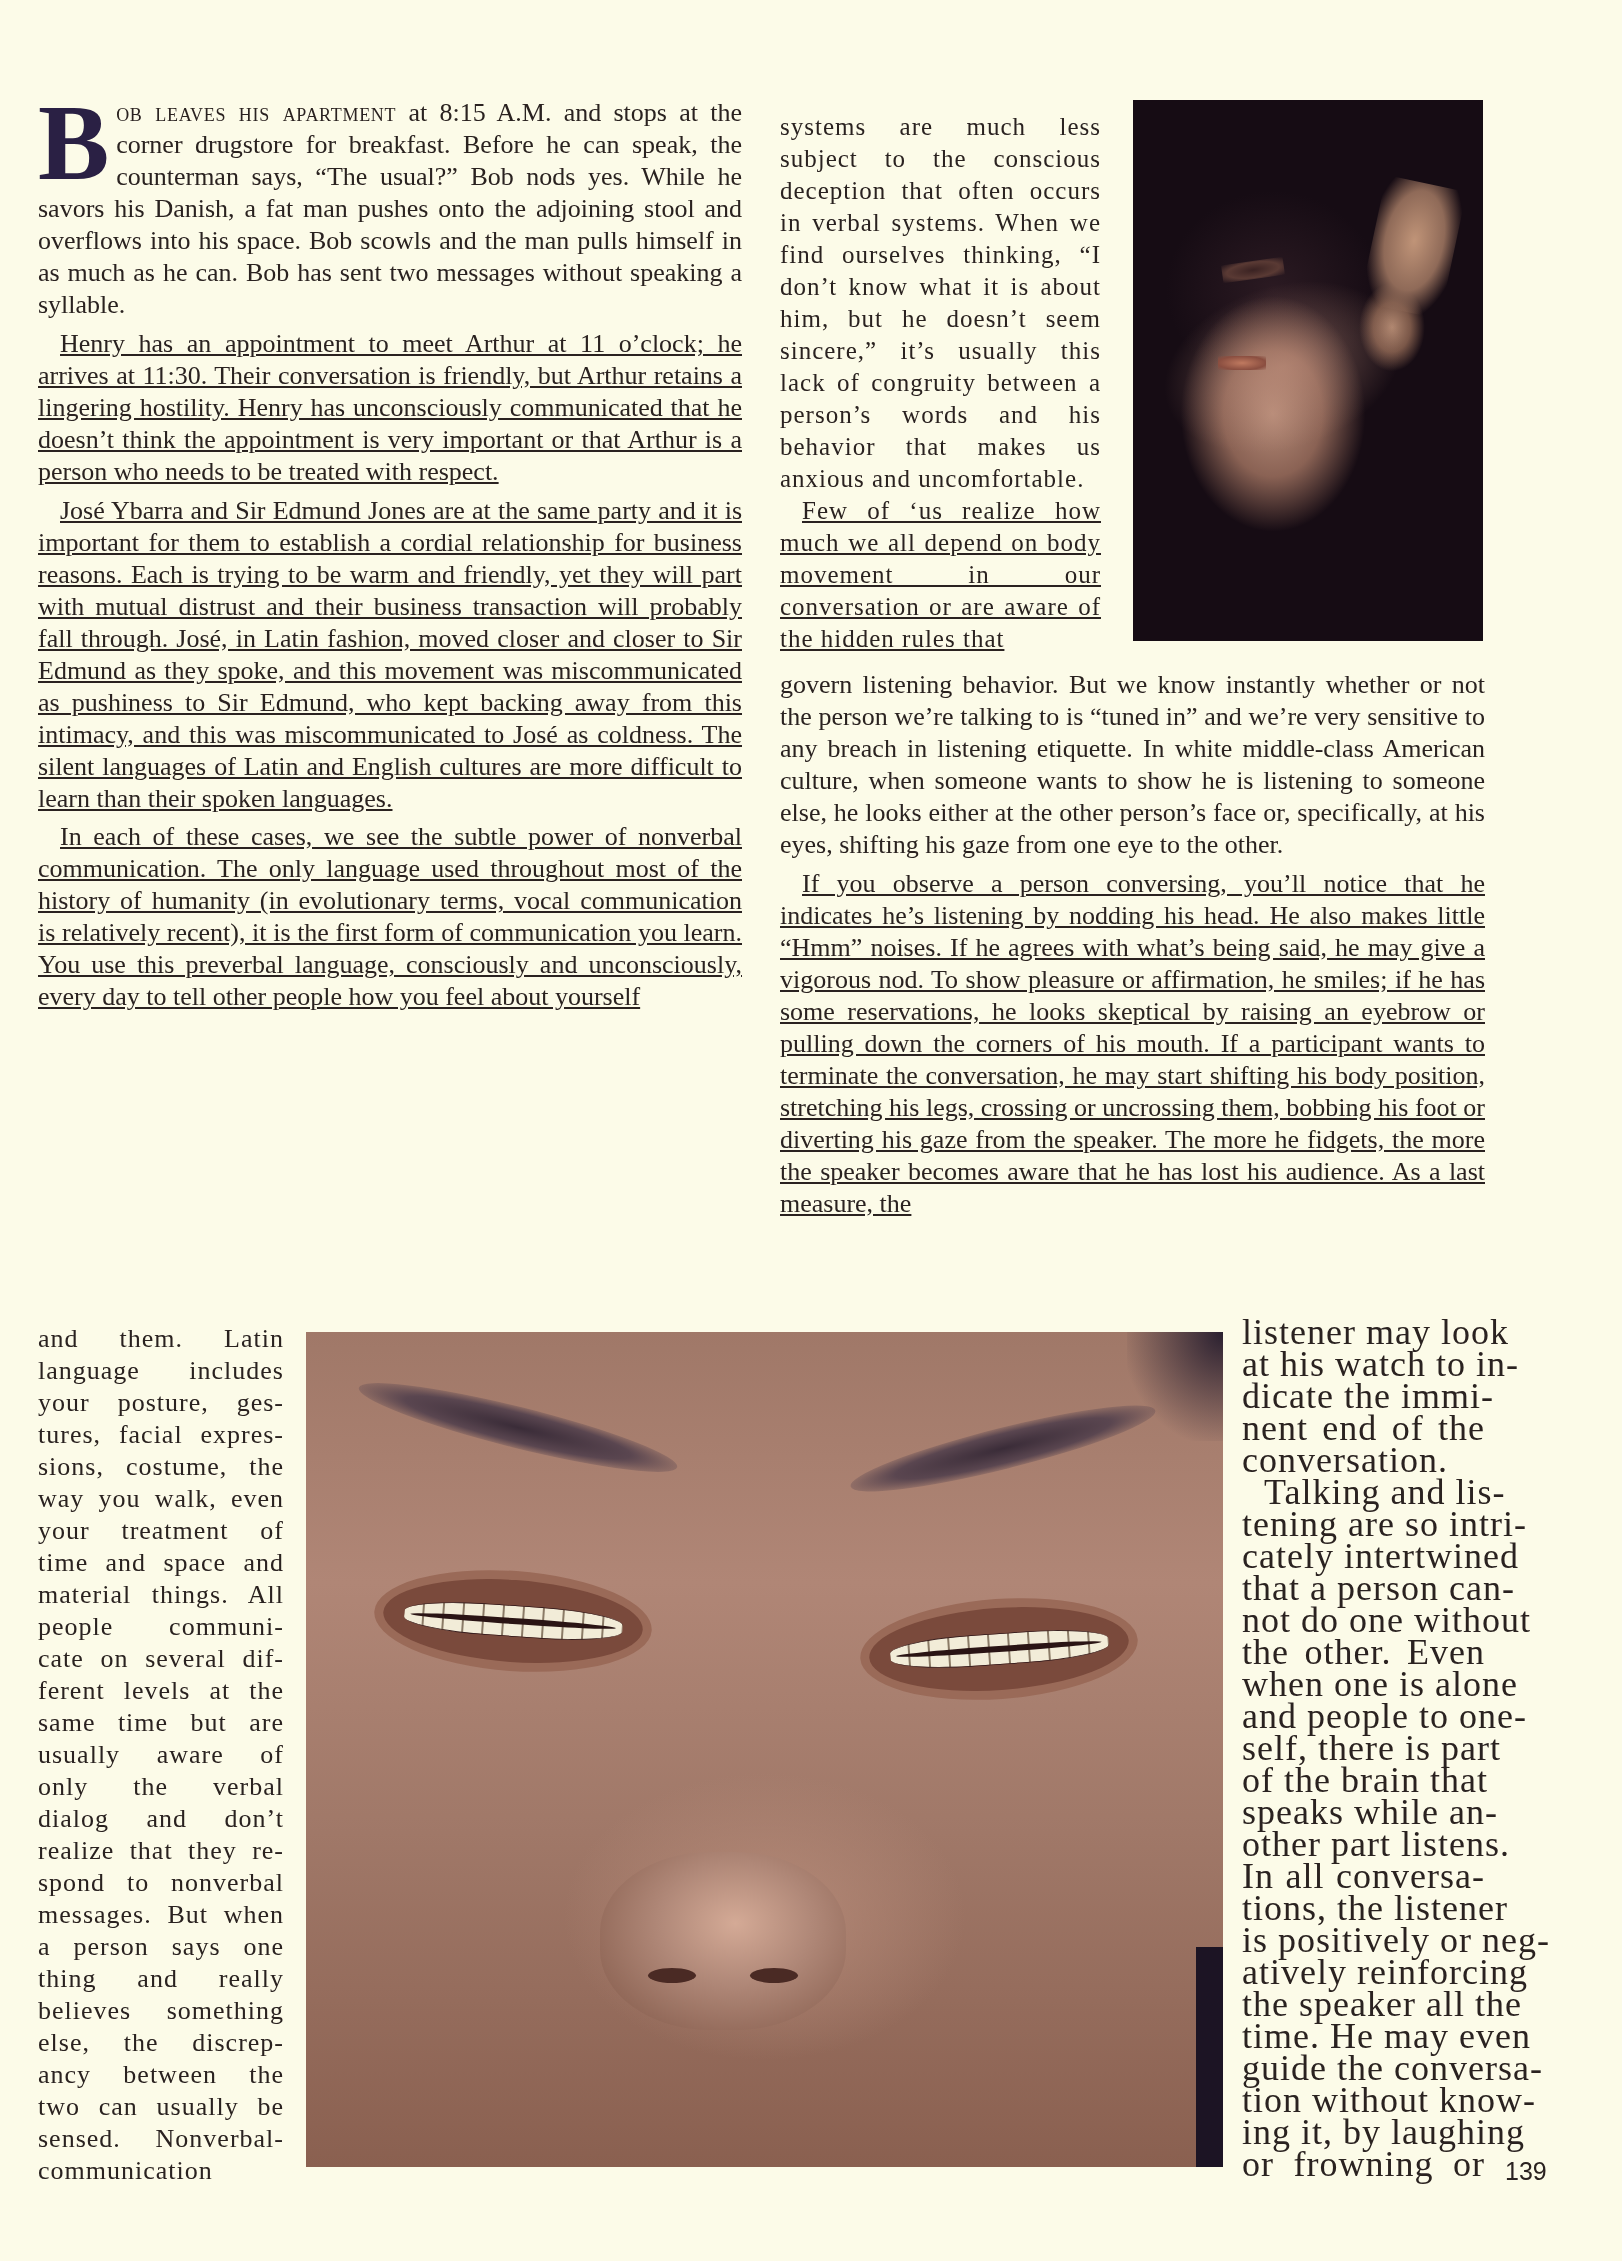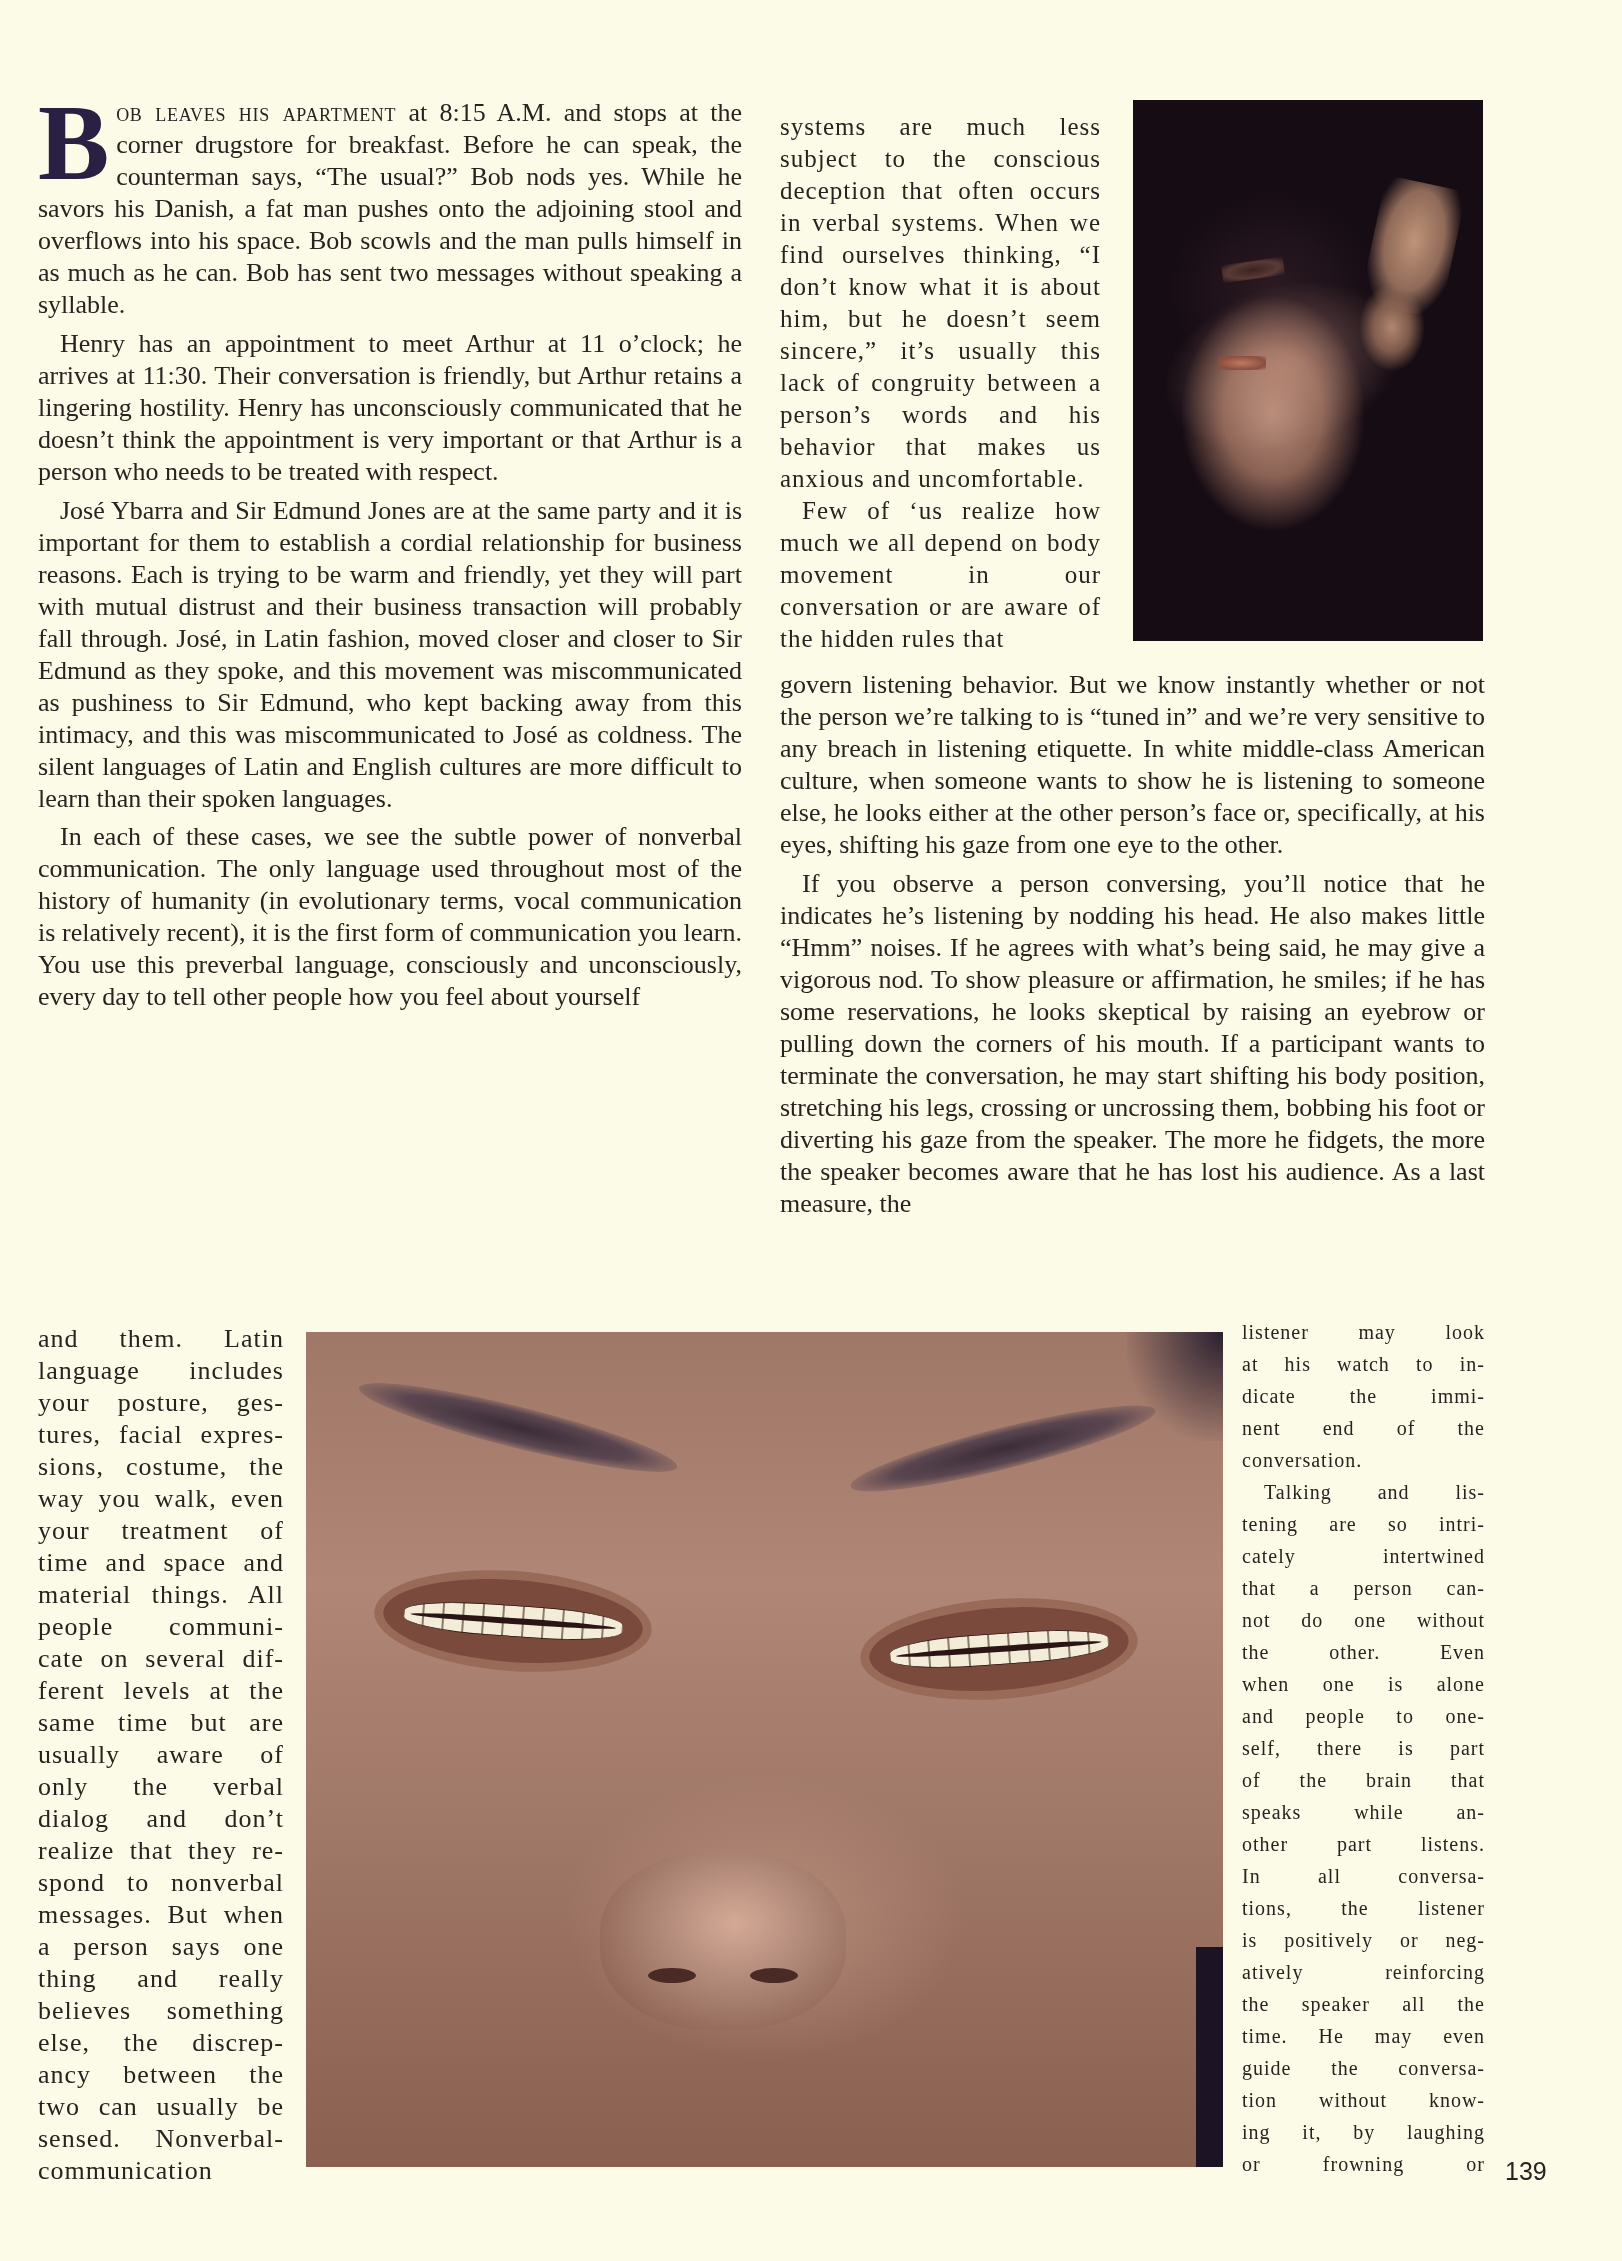--- a/index.html
+++ b/index.html
@@ -4,31 +4,31 @@
 <style>
   html, body { margin:0; padding:0; }
   body {
     width:1623px; height:2261px; position:relative; overflow:hidden;
     background:#fcfbe8;
     font-family:"Liberation Serif","DejaVu Serif",serif;
     color:#2a2220;
   }
   .col { position:absolute; text-align:justify; font-size:26px; line-height:32px; hyphens:none; }
   .col p { margin:0; }
-  .col p.indent { text-indent:22px; }
+  .col p.indent { text-indent:22px;text-decoration:underline; }
   .col p.gap { margin-top:6.8px; }
   .wide { letter-spacing:1px; }
   .line { display:block; text-align:justify; text-align-last:justify; white-space:nowrap; }
   .line.last { text-align-last:left; }
 
   #col-left { left:38px; top:97px; width:704px; }
   #col-left-narrow { left:38px; top:1323px; width:246px; font-size:26px; line-height:32px; }
   #col-right-top { left:780px; top:111px; width:321px; font-size:25px; }
   #col-right-wide { left:780px; top:669px; width:705px; }
-  #col-right-narrow { left:1242px; top:1316px; width:243px; font-size:20px; line-height:32px; }
+  #col-right-narrow { left:1242px; top:1316px; width:243px; font-size:36px; line-height:32px; }
 
   .dropcap {
     float:left; font-family:"Liberation Serif",serif; font-weight:bold;
     font-size:107px; line-height:85px; height:85px; margin:4.1px 6.8px 0 0;
     color:#2a2044; letter-spacing:0;
   }
   .smallcaps { font-variant:small-caps; letter-spacing:0.7px; font-size:25px; }
 
   
   #painting-top {

